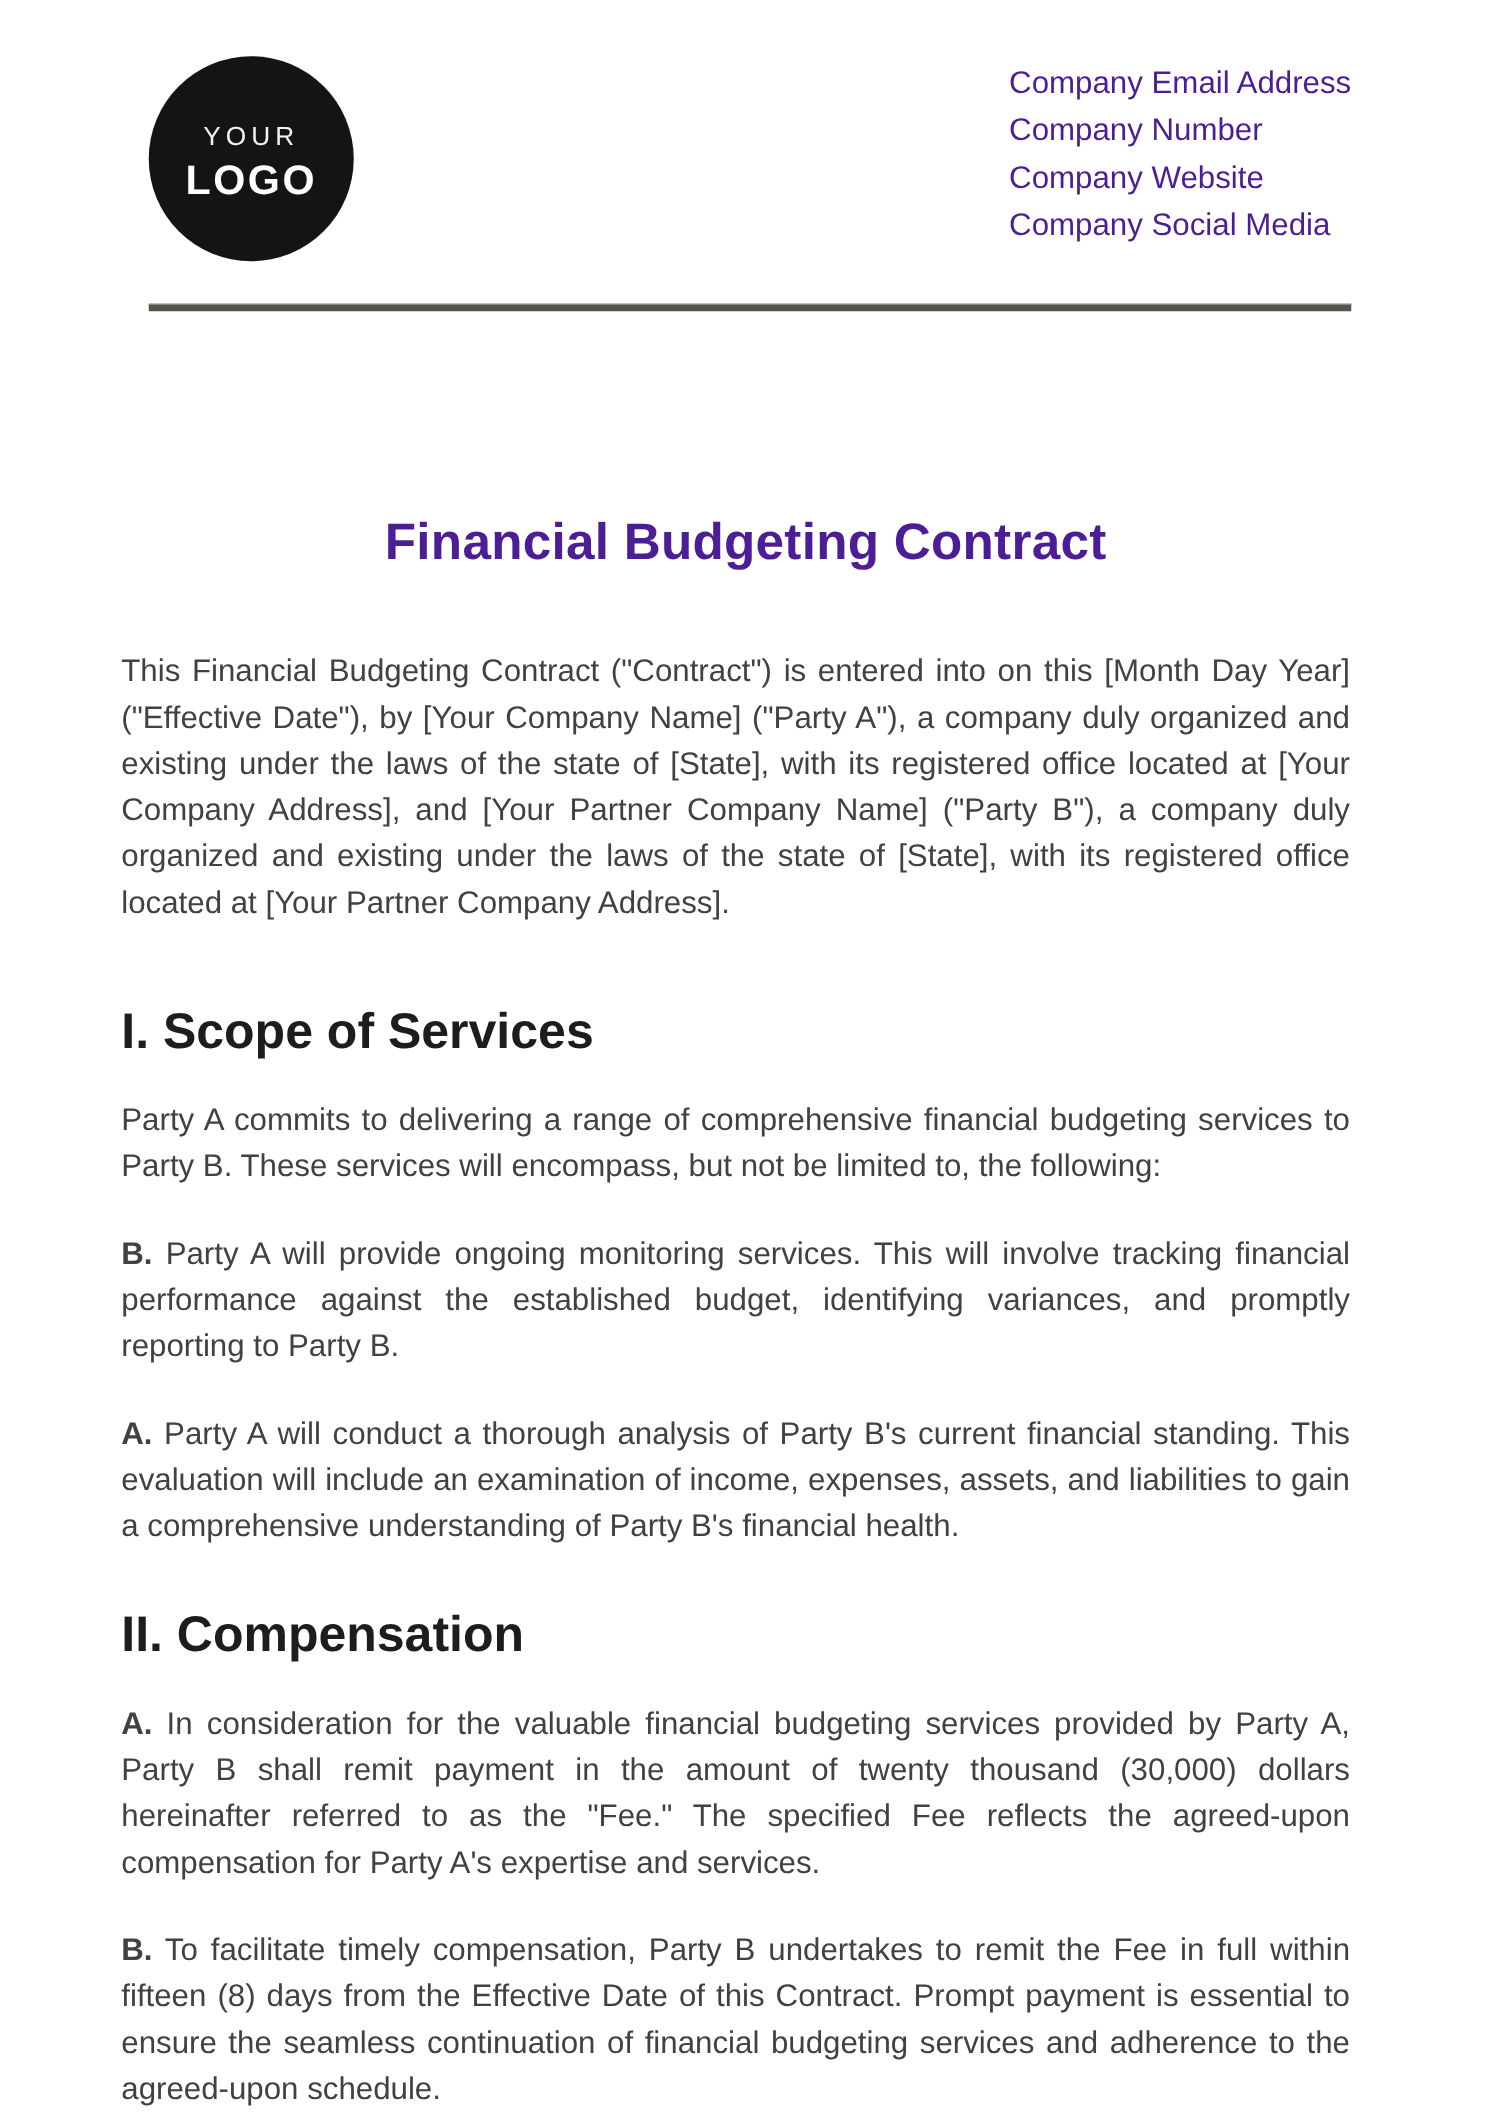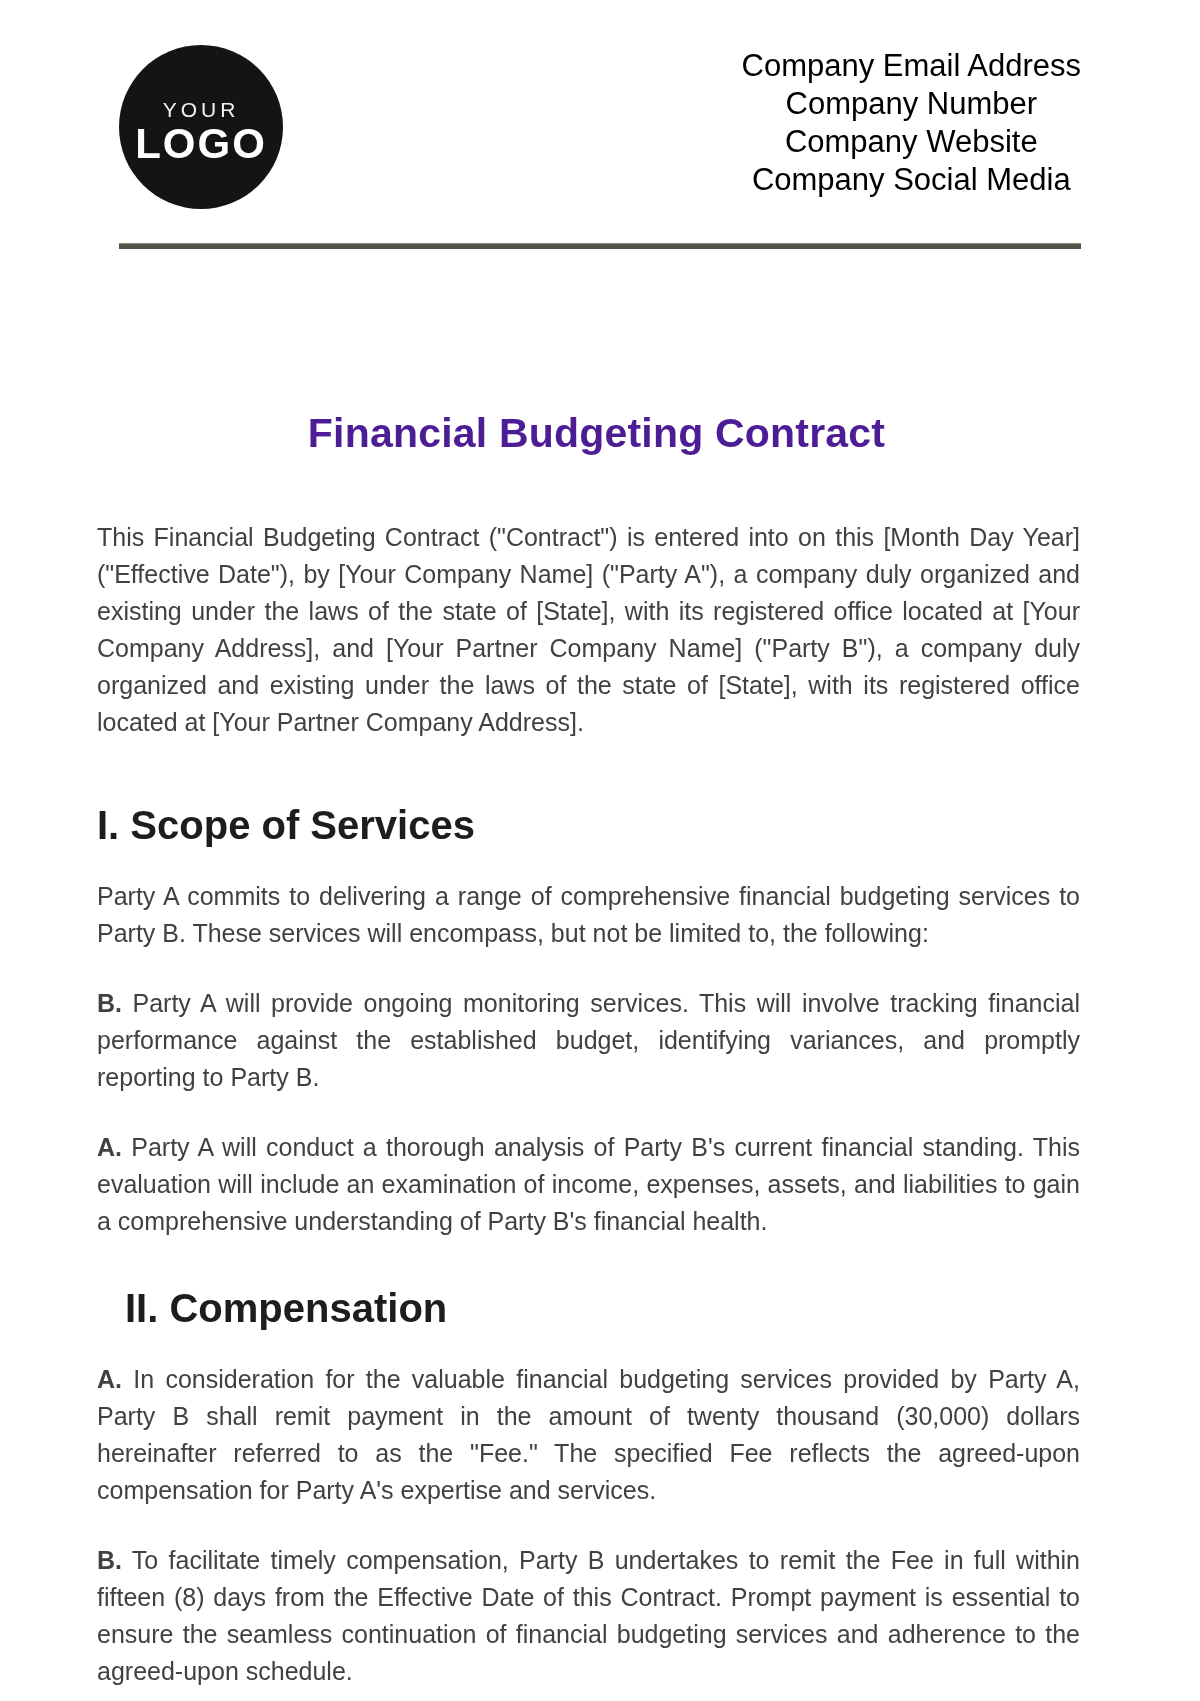--- a/index.html
+++ b/index.html
@@ -32,32 +32,32 @@
     flex: 0 0 auto;
   }
   .logo-your {
     font-size: 21px;
     font-weight: 400;
     letter-spacing: 4px;
     line-height: 32px;
     color: #f2f2f2;
   }
   .logo-logo {
-    font-size: 42px;
+    font-size: 33px;
     font-weight: 700;
     letter-spacing: 2px;
     line-height: 34px;
     margin-top: 1px;
     text-align: right;
   }
   .contact {
-    text-align: center;
-    font-size: 31px;
+    text-align: left;
+    font-size: 25px;
     line-height: 38px;
-    color: #000000;
+    color: #4c1d95;
     padding-top: 2px;
   }
   .divider {
     height: 5px;
     background: #55524a;
     margin: 34px 119px 0 119px;
     border-top: 1px solid #8a877d;
   }
   
   .doc-body {
@@ -81,21 +81,21 @@
   }
   p.intro { margin-top: 57px; }
   .doc-body h2 {
     font-size: 40px;
     line-height: 44px;
     font-weight: 700;
     color: #1d1d1d;
     margin: 0;
   }
   h2.h-scope { margin-top: 62px; }
-  h2.h-comp  { margin-top: 46px; margin-left: 28px; }
+  h2.h-comp  { margin-top: 46px; }
   p.after-heading { margin-top: 31px; }
   .clause-label { font-weight: 700; color: #414141; }
 </style>
 </head>
 <body>
 
 <div class="page">
 
   <header class="doc-header">
     <div class="logo">

